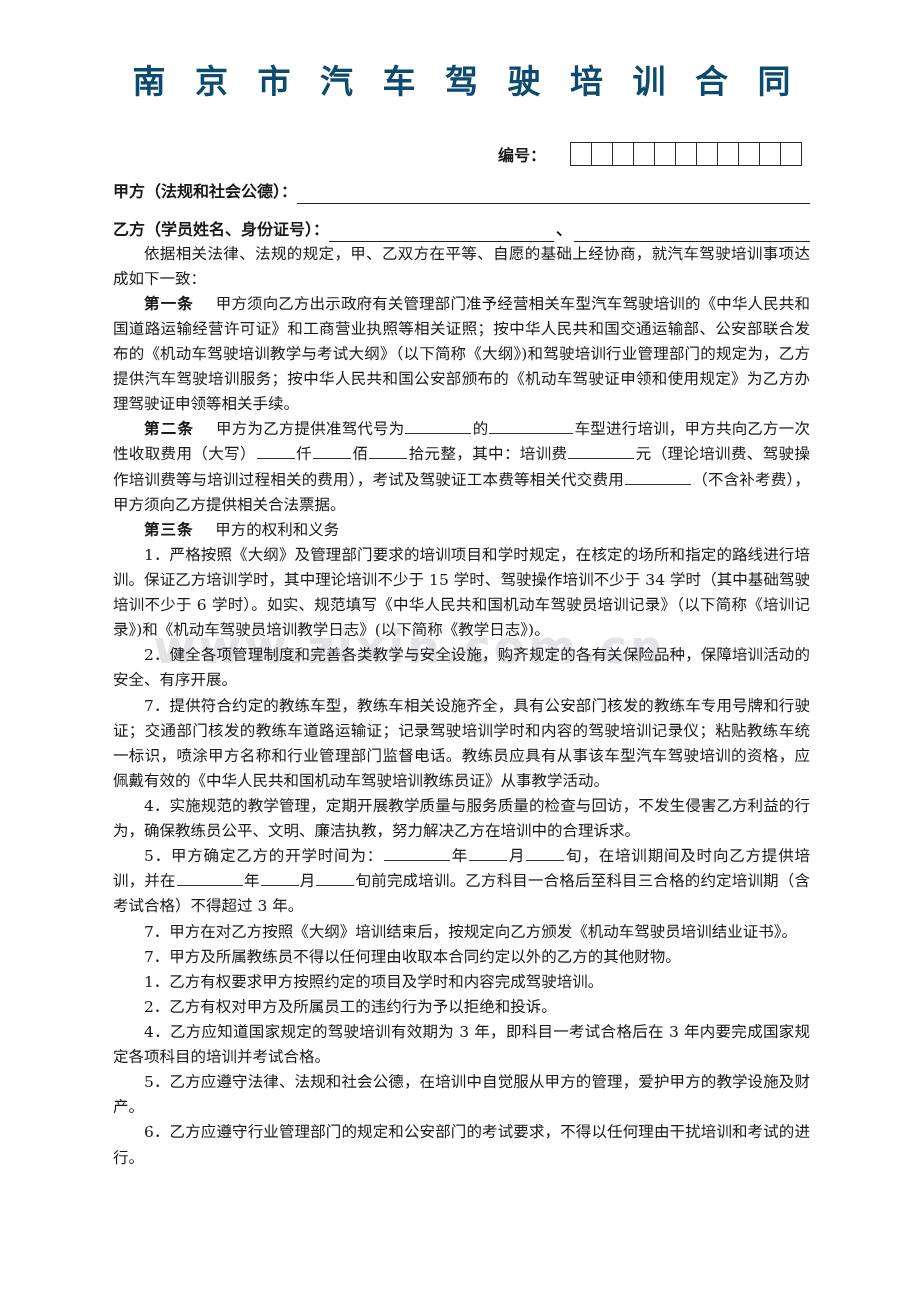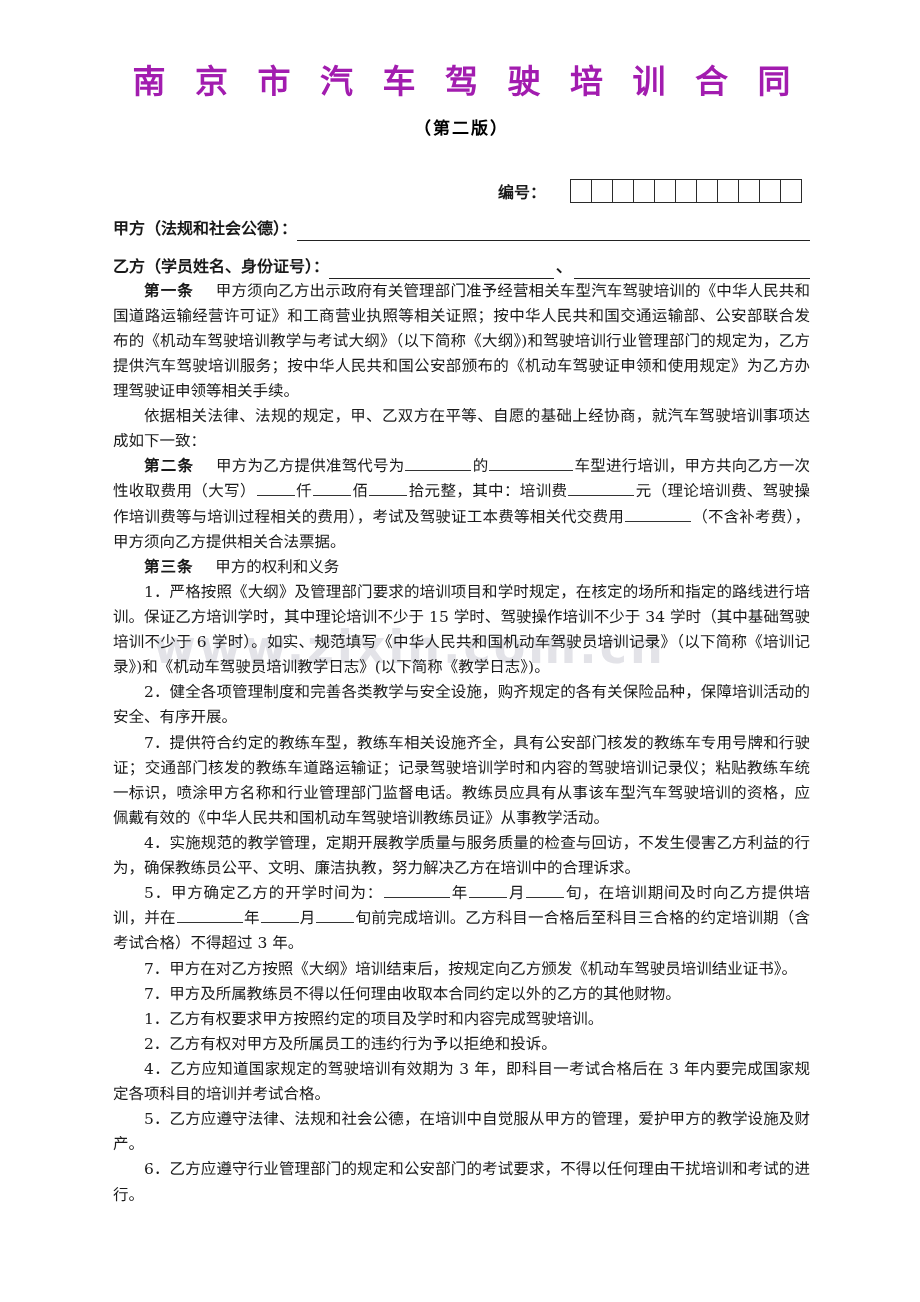--- a/index.html
+++ b/index.html
@@ -46,21 +46,21 @@
   
   .doc-title {
     margin: 0;
     padding-top: 62px;
     text-align: center;
     font-family: "DejaVu Sans", "Liberation Sans", sans-serif;
     font-size: 33px;
     font-weight: 700;
     letter-spacing: 9px;
     text-indent: 9px;
-    color: #a21caf;
+    color: #0c4a6e;
     line-height: 1.2;
   }
   .doc-subtitle {
     margin: 0;
     padding-top: 12px;
     text-align: center;
     font-family: "DejaVu Sans", "Liberation Sans", sans-serif;
     font-size: 17px;
     font-weight: 700;
     letter-spacing: 2px;
@@ -144,21 +144,20 @@
   .b-xl { width: 84px; }
 </style>
 </head>
 <body>
 
 <div id="watermark">www.zixin.com.cn</div>
 
 <div id="page">
 
   <h1 class="doc-title">南 京 市 汽 车 驾 驶 培 训 合 同</h1>
-  <div class="doc-subtitle">（第二版）</div>
 
   <div class="serial-row">
     <span class="serial-label">编号：</span>
     <span class="serial-boxes" id="serial-boxes">
         <span class="serial-cell"></span>
         <span class="serial-cell"></span>
         <span class="serial-cell"></span>
         <span class="serial-cell"></span>
         <span class="serial-cell"></span>
         <span class="serial-cell"></span>
@@ -175,23 +174,23 @@
     <span class="rule rule-grow"></span>
   </div>
 
   <div class="party-line">
     <span class="lbl">乙方（学员姓名、身份证号）：</span>
     <span class="rule rule-a"></span>
     <span class="sep">、</span>
     <span class="rule rule-b"></span>
   </div>
 
+  <p class="para">依据相关法律、法规的规定，甲、乙双方在平等、自愿的基础上经协商，就汽车驾驶培训事项达成如下一致：</p>
+
   <p class="para"><span class="clause-no">第一条</span><span class="gap"></span><span>甲方须向乙方出示政府有关管理部门准予经营相关车型汽车驾驶培训的《中华人民共和国道路运输经营许可证》和工商营业执照等相关证照；按中华人民共和国交通运输部、公安部联合发布的《机动车驾驶培训教学与考试大纲》（以下简称《大纲》)和驾驶培训行业管理部门的规定为，乙方提供汽车驾驶培训服务；按中华人民共和国公安部颁布的《机动车驾驶证申领和使用规定》为乙方办理驾驶证申领等相关手续。</span></p>
-
-  <p class="para">依据相关法律、法规的规定，甲、乙双方在平等、自愿的基础上经协商，就汽车驾驶培训事项达成如下一致：</p>
 
   <p class="para"><span class="clause-no">第二条</span><span class="gap"></span><span>甲方为乙方提供准驾代号为</span><span class="blank b-l"></span><span>的</span><span class="blank b-xl"></span><span>车型进行培训，甲方共向乙方一次性收取费用（大写）</span><span class="blank b-s"></span><span>仟</span><span class="blank b-s"></span><span>佰</span><span class="blank b-s"></span><span>拾元整，其中：培训费</span><span class="blank b-l"></span><span>元（理论培训费、驾驶操作培训费等与培训过程相关的费用），考试及驾驶证工本费等相关代交费用</span><span class="blank b-l"></span><span>（不含补考费），甲方须向乙方提供相关合法票据。</span></p>
 
   <p class="para"><span class="clause-no">第三条</span><span class="gap"></span><span>甲方的权利和义务</span></p>
   <p class="para">1．严格按照《大纲》及管理部门要求的培训项目和学时规定，在核定的场所和指定的路线进行培训。保证乙方培训学时，其中理论培训不少于 15 学时、驾驶操作培训不少于 34 学时（其中基础驾驶培训不少于 6 学时）。如实、规范填写《中华人民共和国机动车驾驶员培训记录》（以下简称《培训记录》)和《机动车驾驶员培训教学日志》(以下简称《教学日志》)。</p>
   <p class="para">2．健全各项管理制度和完善各类教学与安全设施，购齐规定的各有关保险品种，保障培训活动的安全、有序开展。</p>
   <p class="para">7．提供符合约定的教练车型，教练车相关设施齐全，具有公安部门核发的教练车专用号牌和行驶证；交通部门核发的教练车道路运输证；记录驾驶培训学时和内容的驾驶培训记录仪；粘贴教练车统一标识，喷涂甲方名称和行业管理部门监督电话。教练员应具有从事该车型汽车驾驶培训的资格，应佩戴有效的《中华人民共和国机动车驾驶培训教练员证》从事教学活动。</p>
   <p class="para">4．实施规范的教学管理，定期开展教学质量与服务质量的检查与回访，不发生侵害乙方利益的行为，确保教练员公平、文明、廉洁执教，努力解决乙方在培训中的合理诉求。</p>
   <p class="para"><span>5．甲方确定乙方的开学时间为：</span><span class="blank b-l"></span><span>年</span><span class="blank b-s"></span><span>月</span><span class="blank b-s"></span><span>旬，在培训期间及时向乙方提供培训，并在</span><span class="blank b-l"></span><span>年</span><span class="blank b-s"></span><span>月</span><span class="blank b-s"></span><span>旬前完成培训。乙方科目一合格后至科目三合格的约定培训期（含考试合格）不得超过 3 年。</span></p>
   <p class="para">7．甲方在对乙方按照《大纲》培训结束后，按规定向乙方颁发《机动车驾驶员培训结业证书》。</p>

